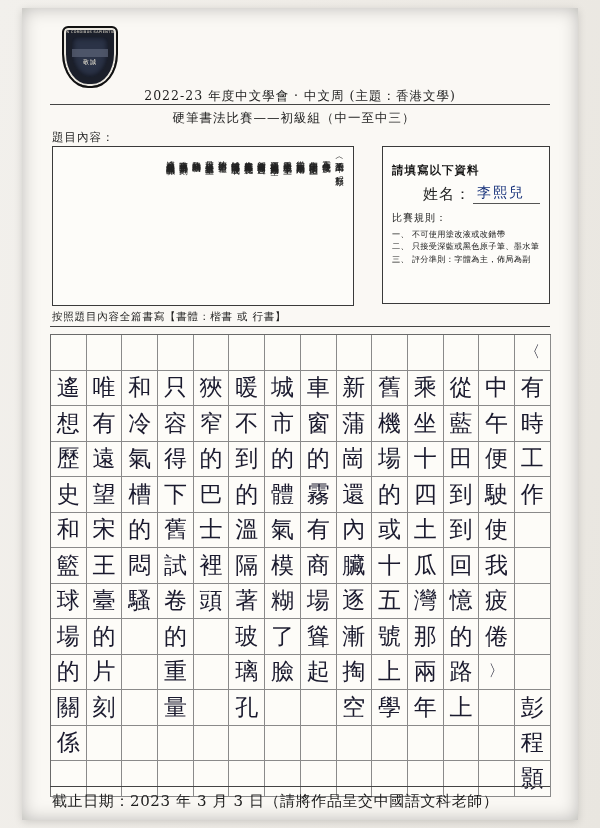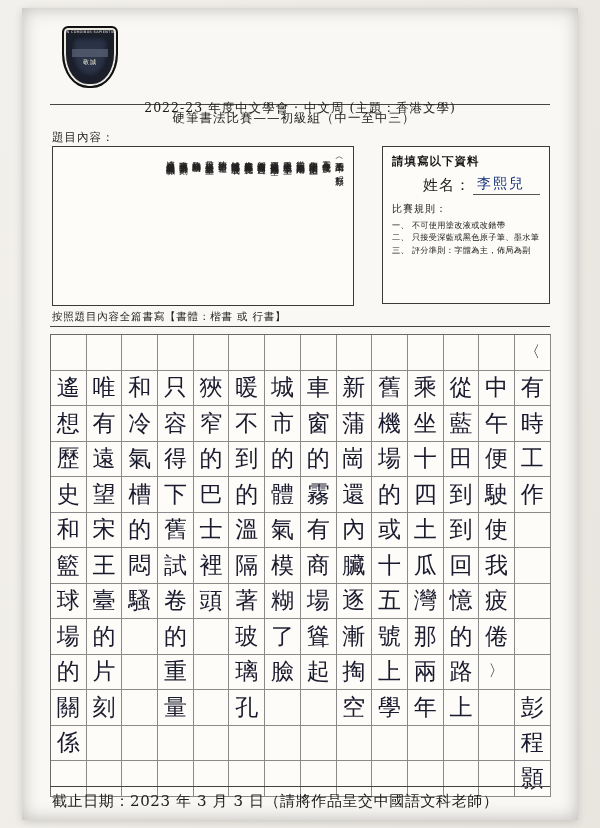--- a/index.html
+++ b/index.html
@@ -48,21 +48,20 @@
   }
   .school{
     position:absolute;left:0;top:56px;width:600px;text-align:center;
     font-size:15px;color:#1d1d1d;letter-spacing:3px;
     font-family:"DejaVu Serif","Liberation Serif",serif;font-weight:bold;
   }
   .line2{
     position:absolute;left:0;top:88px;width:600px;text-align:center;
     font-size:12.5px;color:#1d1d1d;letter-spacing:1px;
     font-family:"DejaVu Serif","Liberation Serif",serif;
-    margin-top:12px;
   }
   .line3{
     position:absolute;left:0;top:110px;width:588px;text-align:center;
     font-size:12.5px;color:#1d1d1d;letter-spacing:1px;
     font-family:"DejaVu Serif","Liberation Serif",serif;
   }
   .hr-top{
     position:absolute;left:50px;top:104px;width:500px;height:1px;background:#444;
   }
   .topic-label{
@@ -83,21 +82,21 @@
     writing-mode:vertical-rl;text-orientation:upright;
     font-family:"DejaVu Serif","Liberation Serif",serif;
     font-size:8.6px;line-height:1.28;color:#222;letter-spacing:.6px;
     white-space:nowrap;
   }
   .pcol.title{font-size:8.6px;}
   
   .info-box{
     position:absolute;left:382px;top:146px;width:168px;height:158px;
     border:1px solid #3a3a3a;background:#fdfcf9;
-    box-sizing:border-box;padding:7px 9px;
+    box-sizing:border-box;padding:16px 9px;
   }
   .info-title{
     font-size:11.5px;font-weight:bold;color:#151515;letter-spacing:1px;
     font-family:"DejaVu Serif","Liberation Serif",serif;margin-bottom:7px;
   }
   .frow{display:flex;align-items:flex-end;margin-bottom:7px;}
   .flabel{font-size:15px;color:#1d1d1d;font-family:"DejaVu Serif","Liberation Serif",serif;letter-spacing:1px;margin-left:31px;}
   .fline{flex:1;border-bottom:1px solid #555;height:14px;position:relative;margin-left:2px;}
   .hw{
     position:absolute;left:4px;bottom:1px;font-size:14px;color:#15307a;

